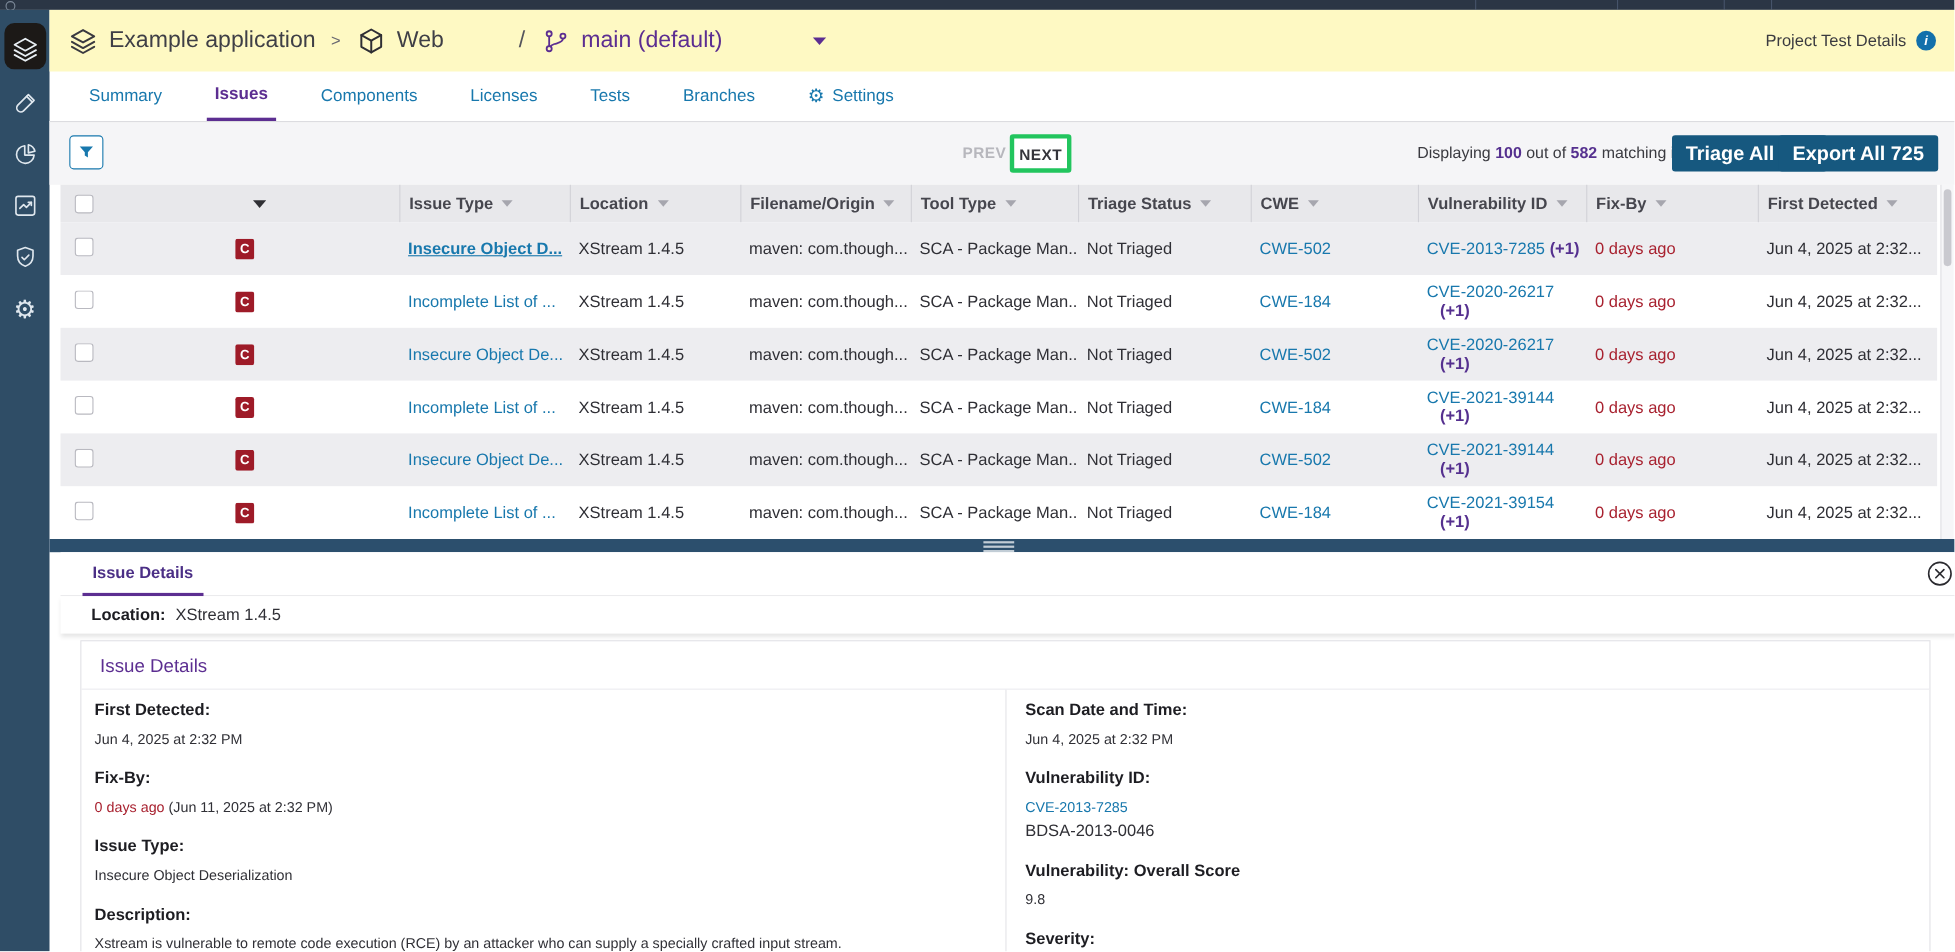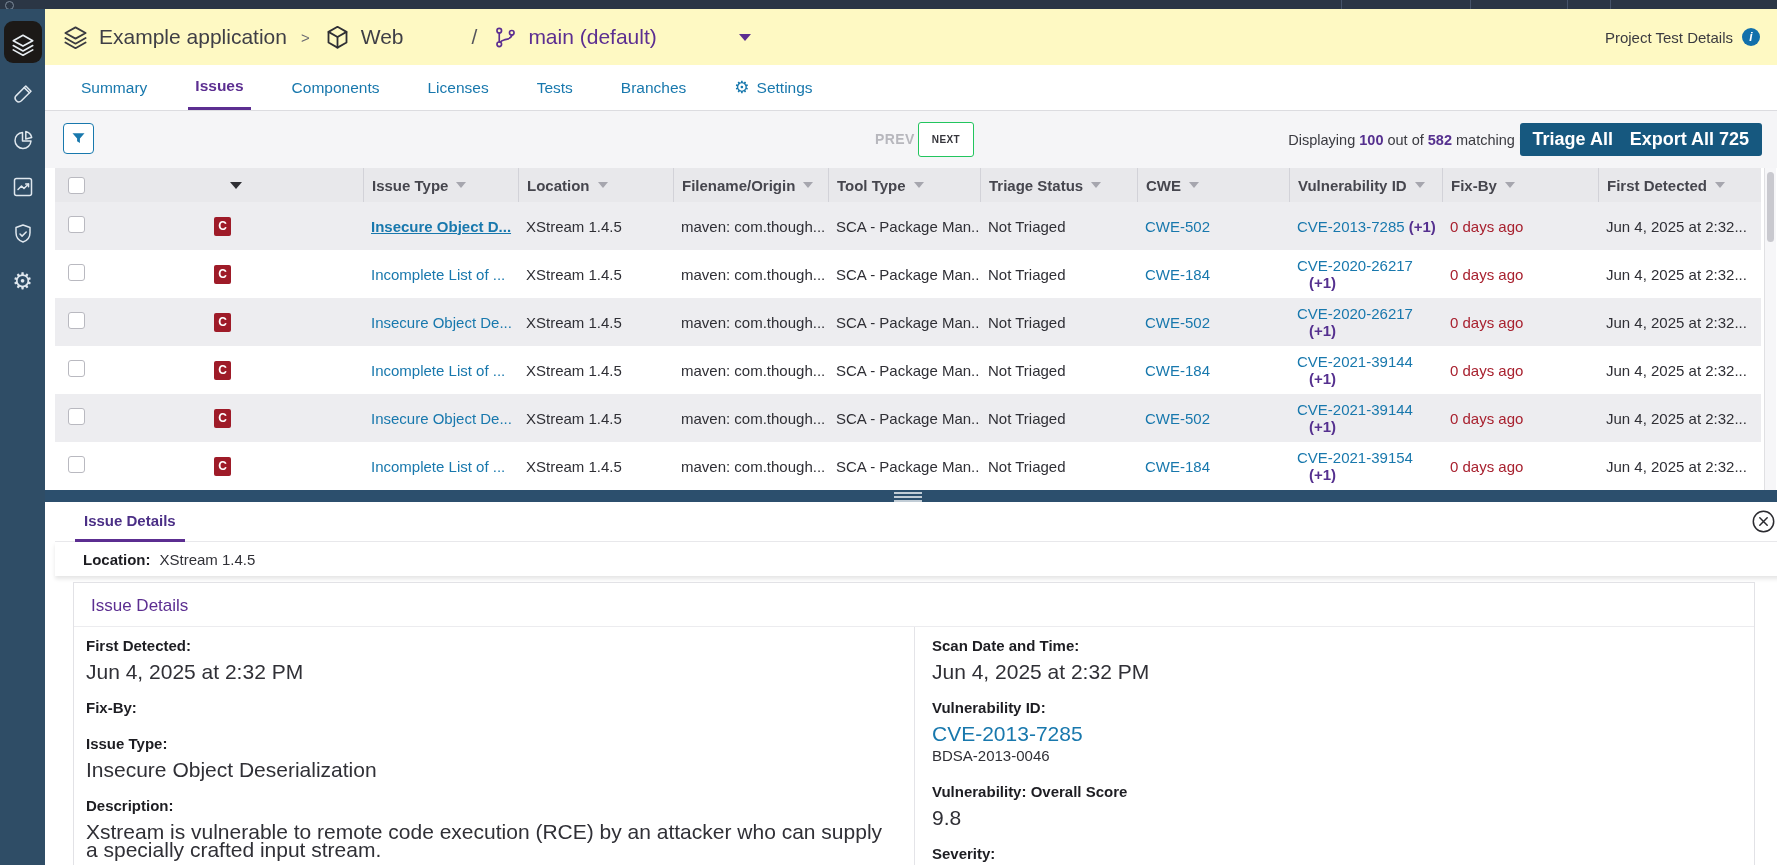--- a/index.html
+++ b/index.html
@@ -33,21 +33,21 @@
   
   .tabs { position:absolute; left:45px; top:65px; width:1732px; height:45px; display:flex; gap:34px; padding-left:29px; }
   .tab { font-size:15.5px; color:#1878ad; display:flex; align-items:center; gap:7px; padding:0 7px; cursor:pointer; height:45px; }
   .tab.active { color:#5c2e91; font-weight:bold; border-bottom:3px solid #5c2e91; }
   .tab .glyph { font-size:17px; }
 
   
   .toolbar { position:absolute; left:45px; top:110px; width:1732px; height:58px; background:#f5f5f7; border-top:1px solid #dcdce0; }
   .filter-btn { position:absolute; left:18px; top:12px; width:31px; height:31px; background:#fff; border:1.5px solid #1878ad; border-radius:4px; display:flex; align-items:center; justify-content:center; cursor:pointer; }
   .prev { position:absolute; left:830px; top:20px; font-size:14px; font-weight:bold; color:#b7b7bd; letter-spacing:.4px; cursor:default; }
-  .next-btn { position:absolute; left:873px; top:11px; width:56px; height:35px; background:#fff; border:1px solid #22c55e; border-radius:3px; font-size:10px; font-weight:bold; color:#35353b; letter-spacing:.4px; display:flex; align-items:center; justify-content:center; cursor:pointer; }
+  .next-btn { position:absolute; left:873px; top:11px; width:56px; height:35px; background:#fff; border:4px solid #22c55e; border-radius:3px; font-size:14px; font-weight:bold; color:#35353b; letter-spacing:.4px; display:flex; align-items:center; justify-content:center; cursor:pointer; }
   .disp { position:absolute; right:217px; top:21px; font-size:14.5px; color:#3a3a40; white-space:pre; }
   .disp b { color:#55308f; }
   .act-btn { position:absolute; top:12px; height:33px; background:#16587f; color:#fff; border:none; border-radius:3px; font-size:18px; font-weight:bold; font-family:"Liberation Sans",sans-serif; padding:0 13px; cursor:pointer; display:flex; align-items:center; }
   .triage { right:116px; }
   .export { right:15px; }
 
   
   .tbl { position:absolute; left:55px; top:168px; width:1706px; }
   .thead, .trow { display:grid; grid-template-columns:45px 263px 155px 155px 155px 152px 157px 152px 153px 156px 1fr; align-items:center; }
   .thead { height:34px; background:#e8e8eb; font-weight:bold; font-size:15px; color:#46464e; }
@@ -85,21 +85,21 @@
   .loc-row { position:absolute; left:0; top:40px; width:1732px; height:34px; background:#fff; box-shadow:0 3px 4px rgba(0,0,0,.10); display:flex; align-items:center; padding-left:28px; font-size:15px; }
   .loc-lbl { font-weight:bold; color:#1d1d22; }
   .loc-val { color:#303036; margin-left:9px; }
   .card { position:absolute; left:18px; top:80px; width:1682px; height:310px; background:#fff; border:1px solid #e2e2e6; }
   .card-h { padding:13px 17px 10px 17px; font-size:17px; color:#5c2e91; border-bottom:1px solid #ececef; }
   .cols { display:flex; align-items:stretch; }
   .col-l { width:840px; padding:10px 20px 0 12px; }
   .col-r { flex:1; border-left:1px solid #e4e4e8; padding:10px 0 0 17px; }
   .fgroup { margin-bottom:18px; }
   .flabel { font-weight:bold; font-size:15px; line-height:18px; color:#1d1d22; }
-  .fvalue { margin-top:8px; font-size:21px; line-height:18px; color:#303036; }
+  .fvalue { margin-top:8px; font-size:13px; line-height:18px; color:#303036; }
   .fvalue .red { color:#a8212f; }
   .fvalue2 { margin-top:4px; font-size:15px; line-height:18px; color:#303036; }
 </style>
 </head>
 <body>
 
 <div class="page">
 
   <div class="topstrip">
     <span class="pcirc"></span>
@@ -393,20 +393,21 @@
     <div class="card">
       <div class="card-h">Issue Details</div>
       <div class="cols">
         <div class="col-l">
           <div class="fgroup">
             <div class="flabel">First Detected:</div>
             <div class="fvalue">Jun 4, 2025 at 2:32 PM</div>
           </div>
           <div class="fgroup">
             <div class="flabel">Fix-By:</div>
+            <div class="fvalue"><span class="red">0 days ago</span><span> (Jun 11, 2025 at 2:32 PM)</span></div>
           </div>
           <div class="fgroup">
             <div class="flabel">Issue Type:</div>
             <div class="fvalue">Insecure Object Deserialization</div>
           </div>
           <div class="fgroup">
             <div class="flabel">Description:</div>
             <div class="fvalue">Xstream is vulnerable to remote code execution (RCE) by an attacker who can supply a specially crafted input stream.</div>
           </div>
         </div>

